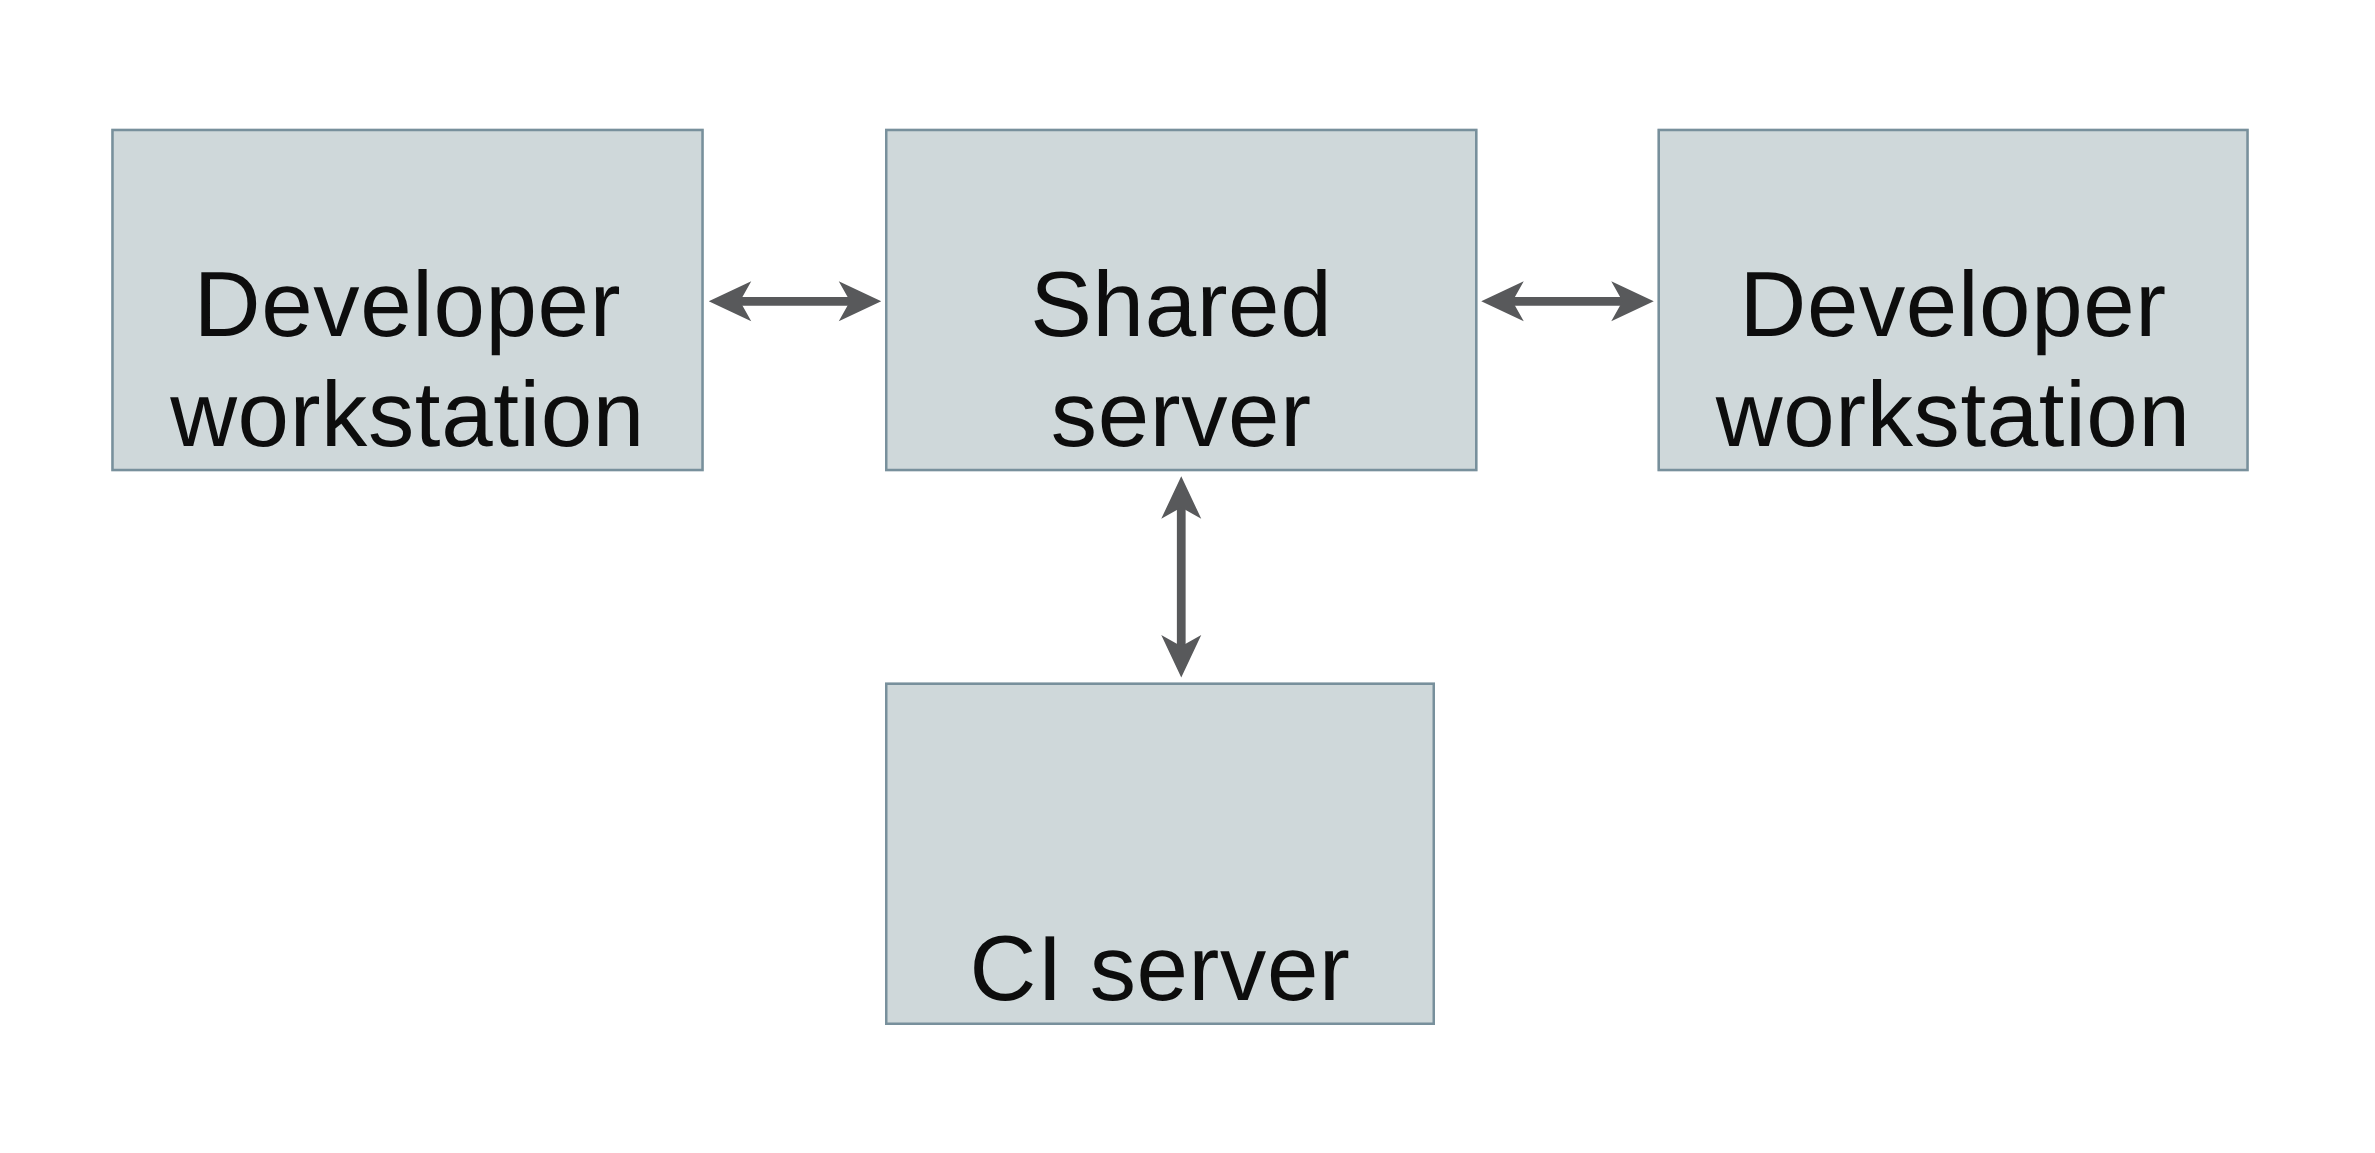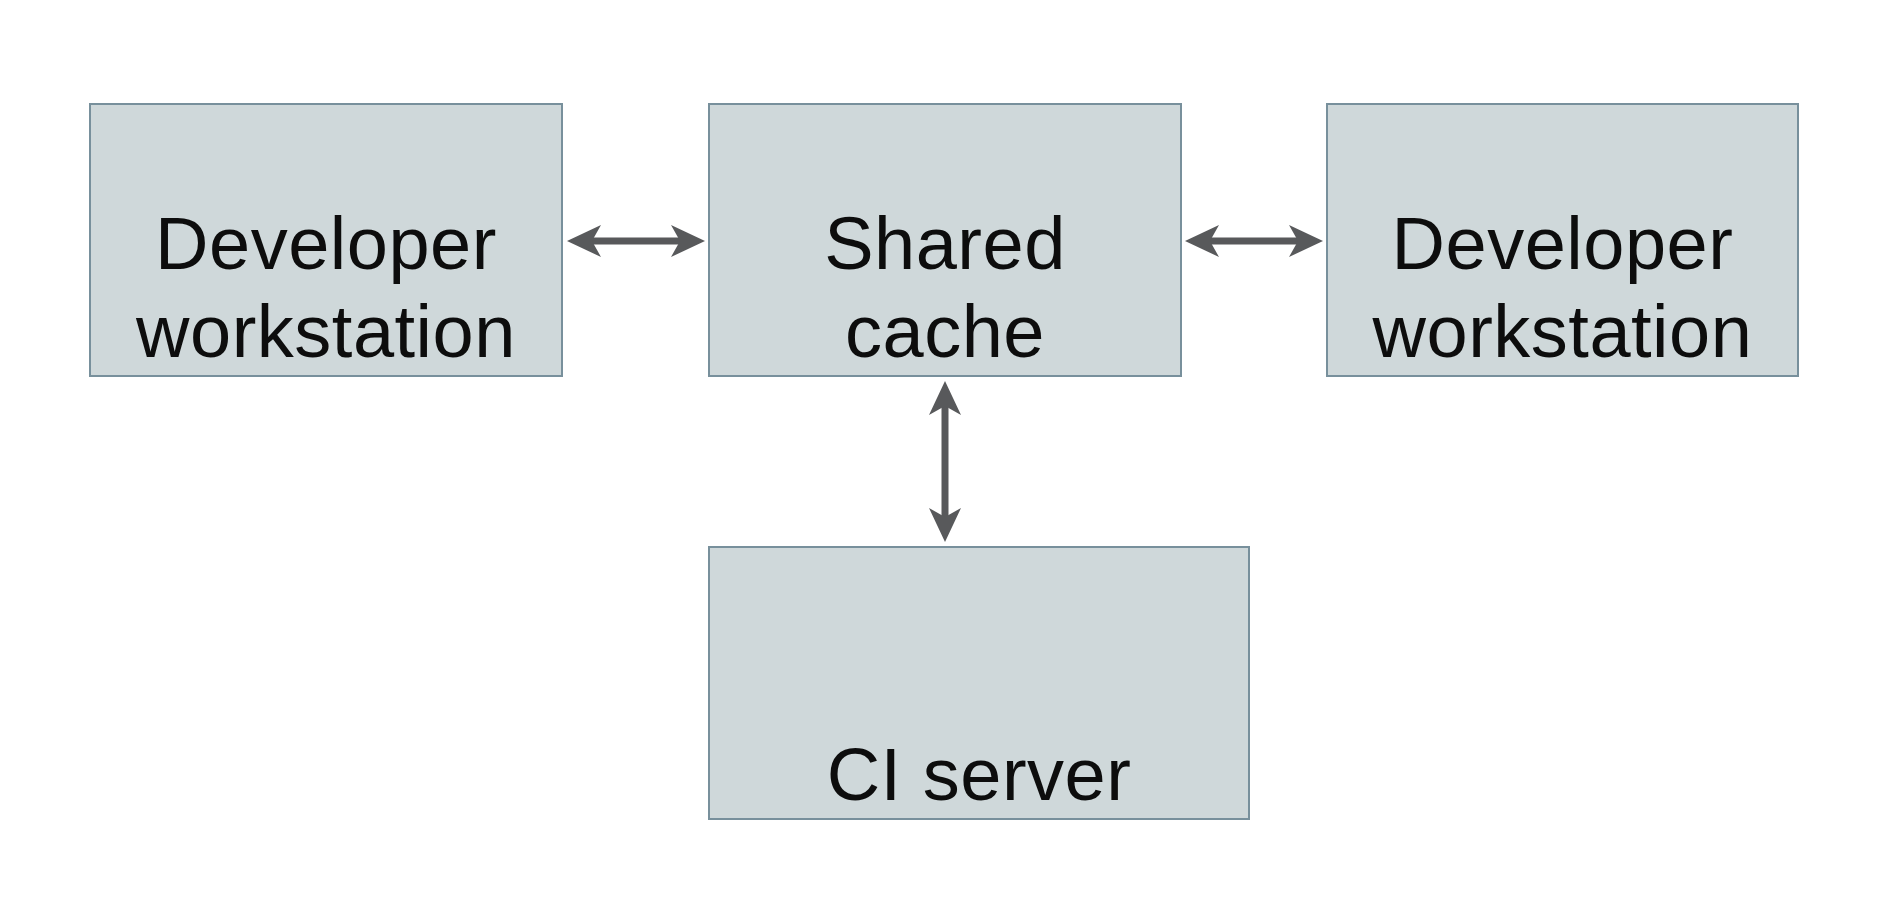--- a/index.html
+++ b/index.html
@@ -38,21 +38,21 @@
     text-align: center;
     font-size: 74px;
     line-height: 1.18;
     color: var(--text-color, #0d0d0d);
     letter-spacing: 0.5px;
   }
 
   .node-a { left:  89px; top: 103px; width: 474px; height: 274px; }
   .node-b { left: 708px; top: 103px; width: 474px; height: 274px; }
   .node-c { left: 1326px; top: 103px; width: 473px; height: 274px; }
-  .node-d { left: 708px; top: 546px; width: 542px; height: 274px; }
+  .node-d { left: 708px; top: 546px; width: 440px; height: 274px; }
 </style>
 </head>
 <body>
 
 <div class="canvas">
 
   <svg id="edges" class="edges-layer" width="1900" height="922" viewBox="0 0 1900 922" xmlns="http://www.w3.org/2000/svg">
       <g>
         <line x1="589" y1="241" x2="683" y2="241" stroke="#58595b" stroke-width="7"></line>
         <polygon points="705,241 671,257 680,241 671,225" fill="#58595b"></polygon>
@@ -68,21 +68,21 @@
         <polygon points="945,542 929,508 945,517 961,508" fill="#58595b"></polygon>
         <polygon points="945,381 929,415 945,406 961,415" fill="#58595b"></polygon>
       </g>
     </svg>
 
   <div class="node node-a">
     <span class="node-label">Developer workstation</span>
   </div>
 
   <div class="node node-b">
-    <span class="node-label">Shared cache</span>
+    <span class="node-label">Shared server</span>
   </div>
 
   <div class="node node-c">
     <span class="node-label">Developer workstation</span>
   </div>
 
   <div class="node node-d">
     <span class="node-label">CI server</span>
   </div>
 

